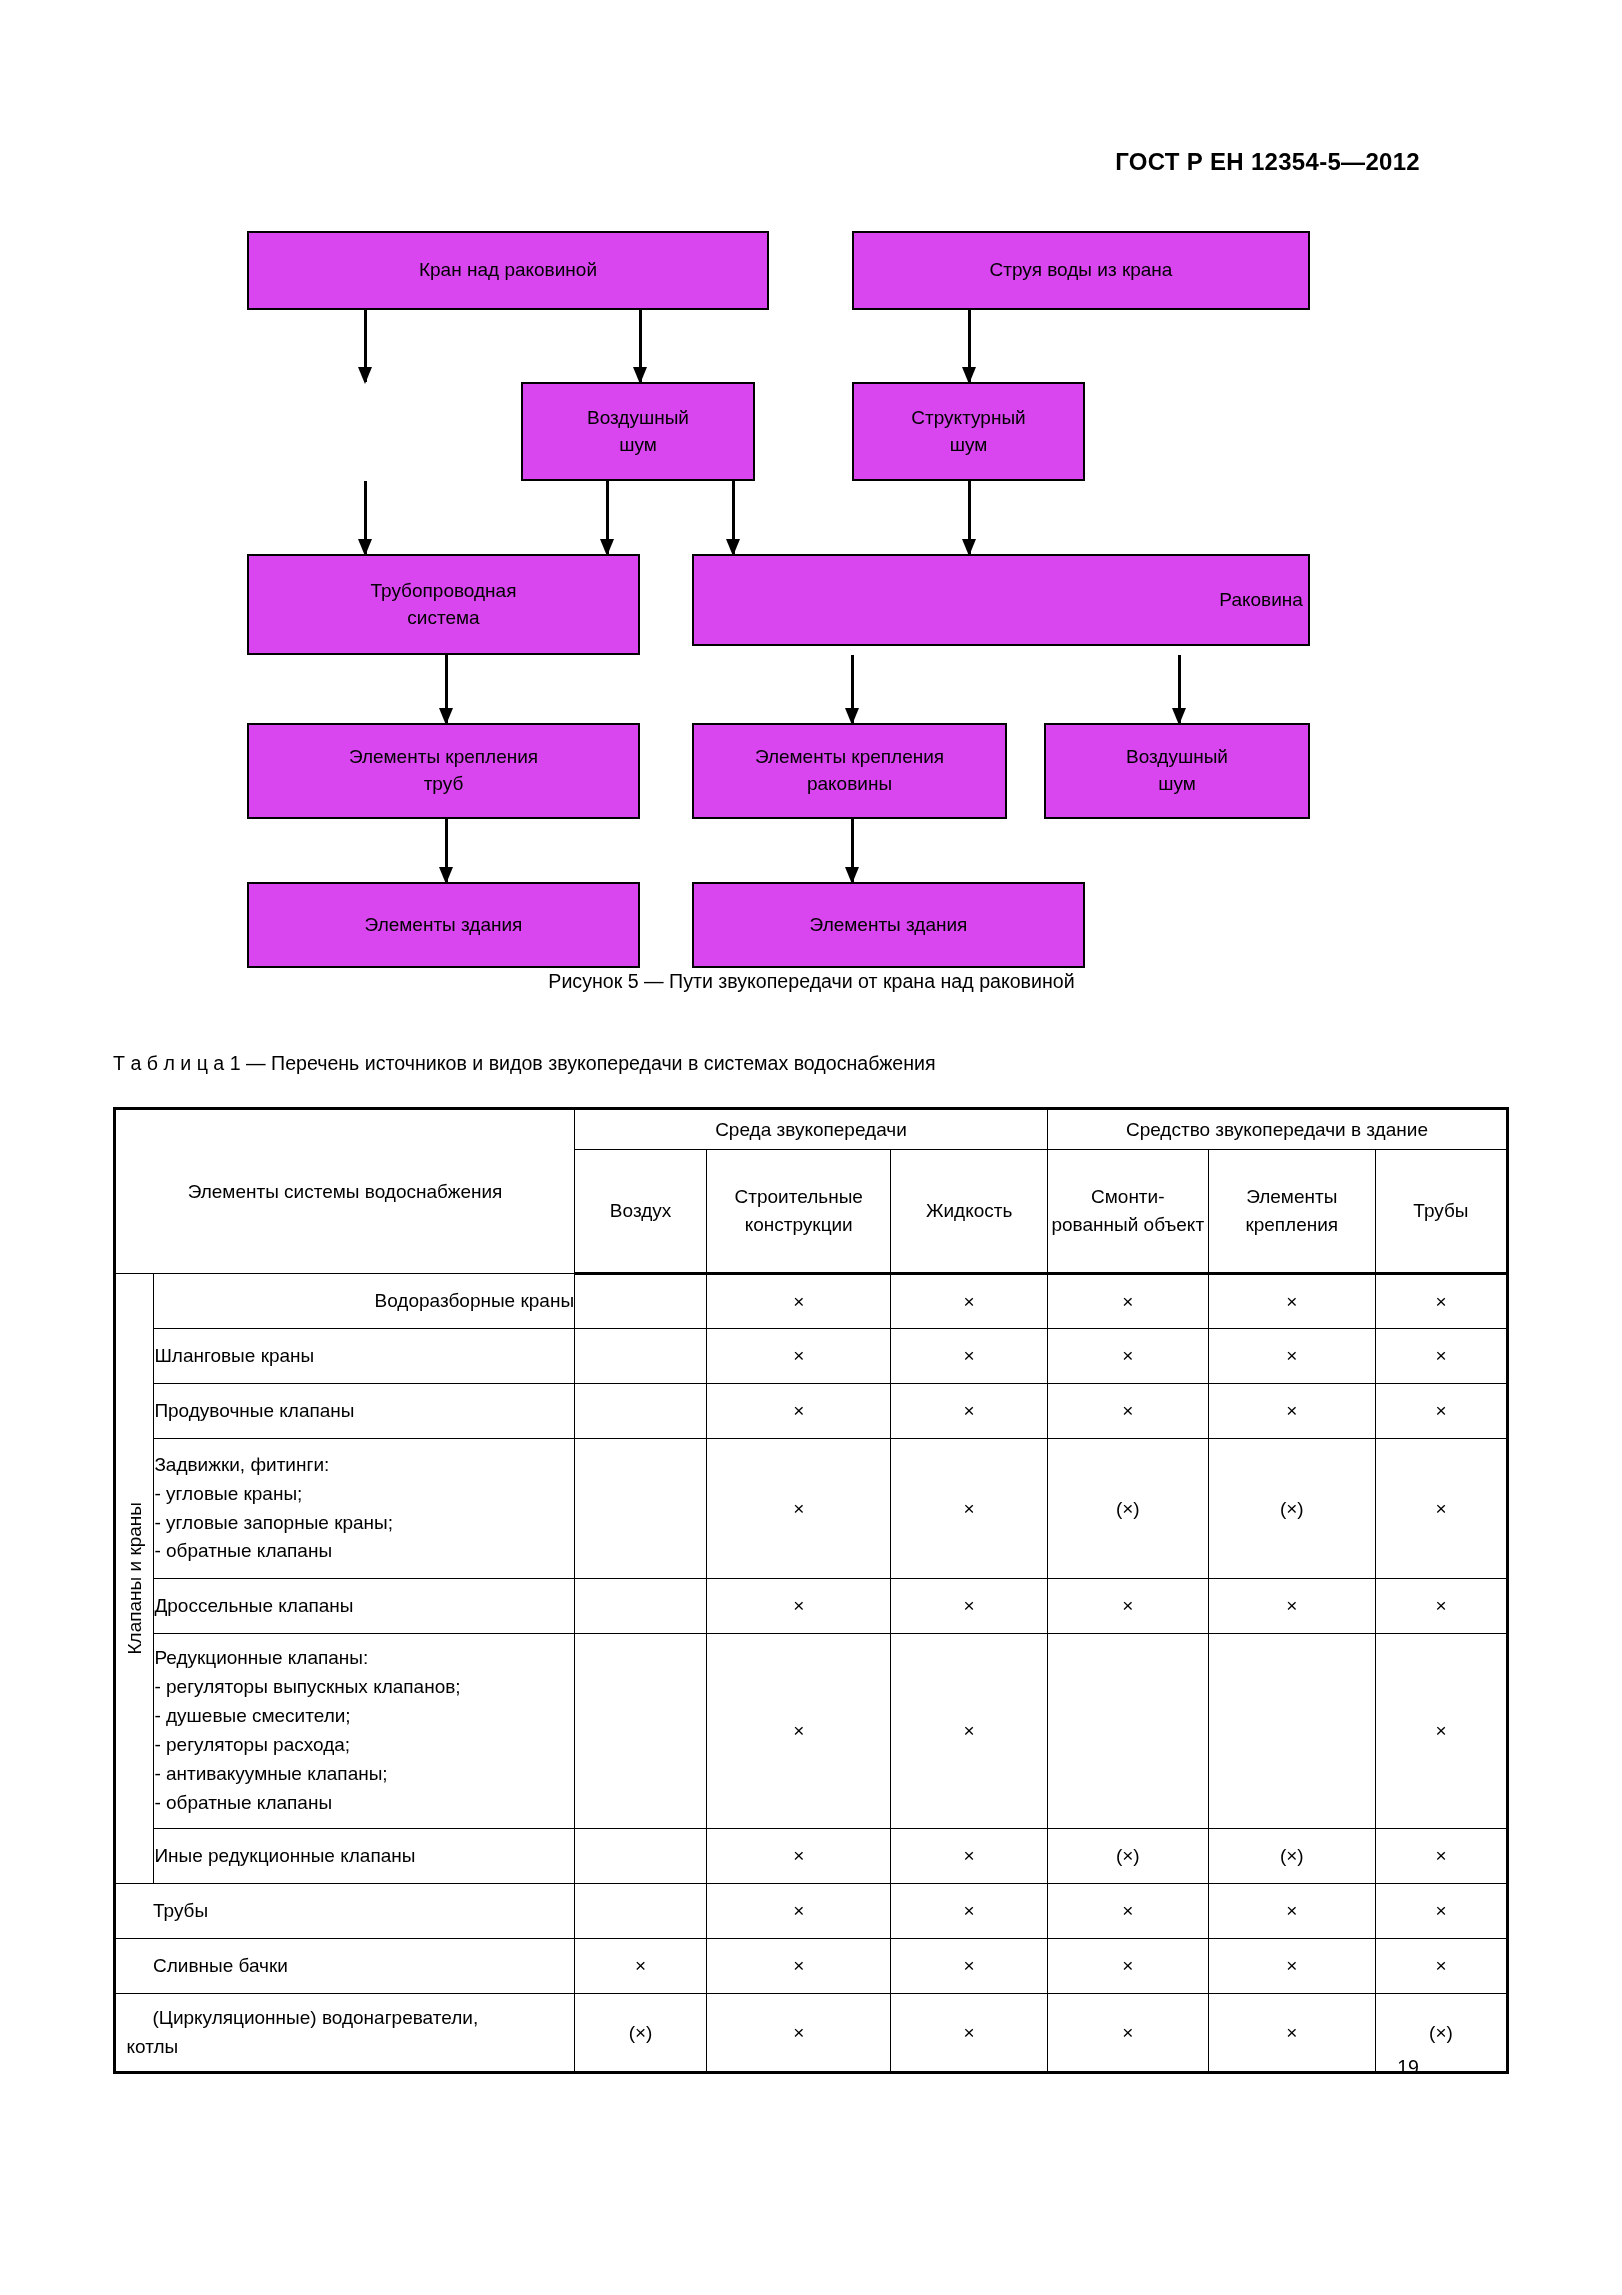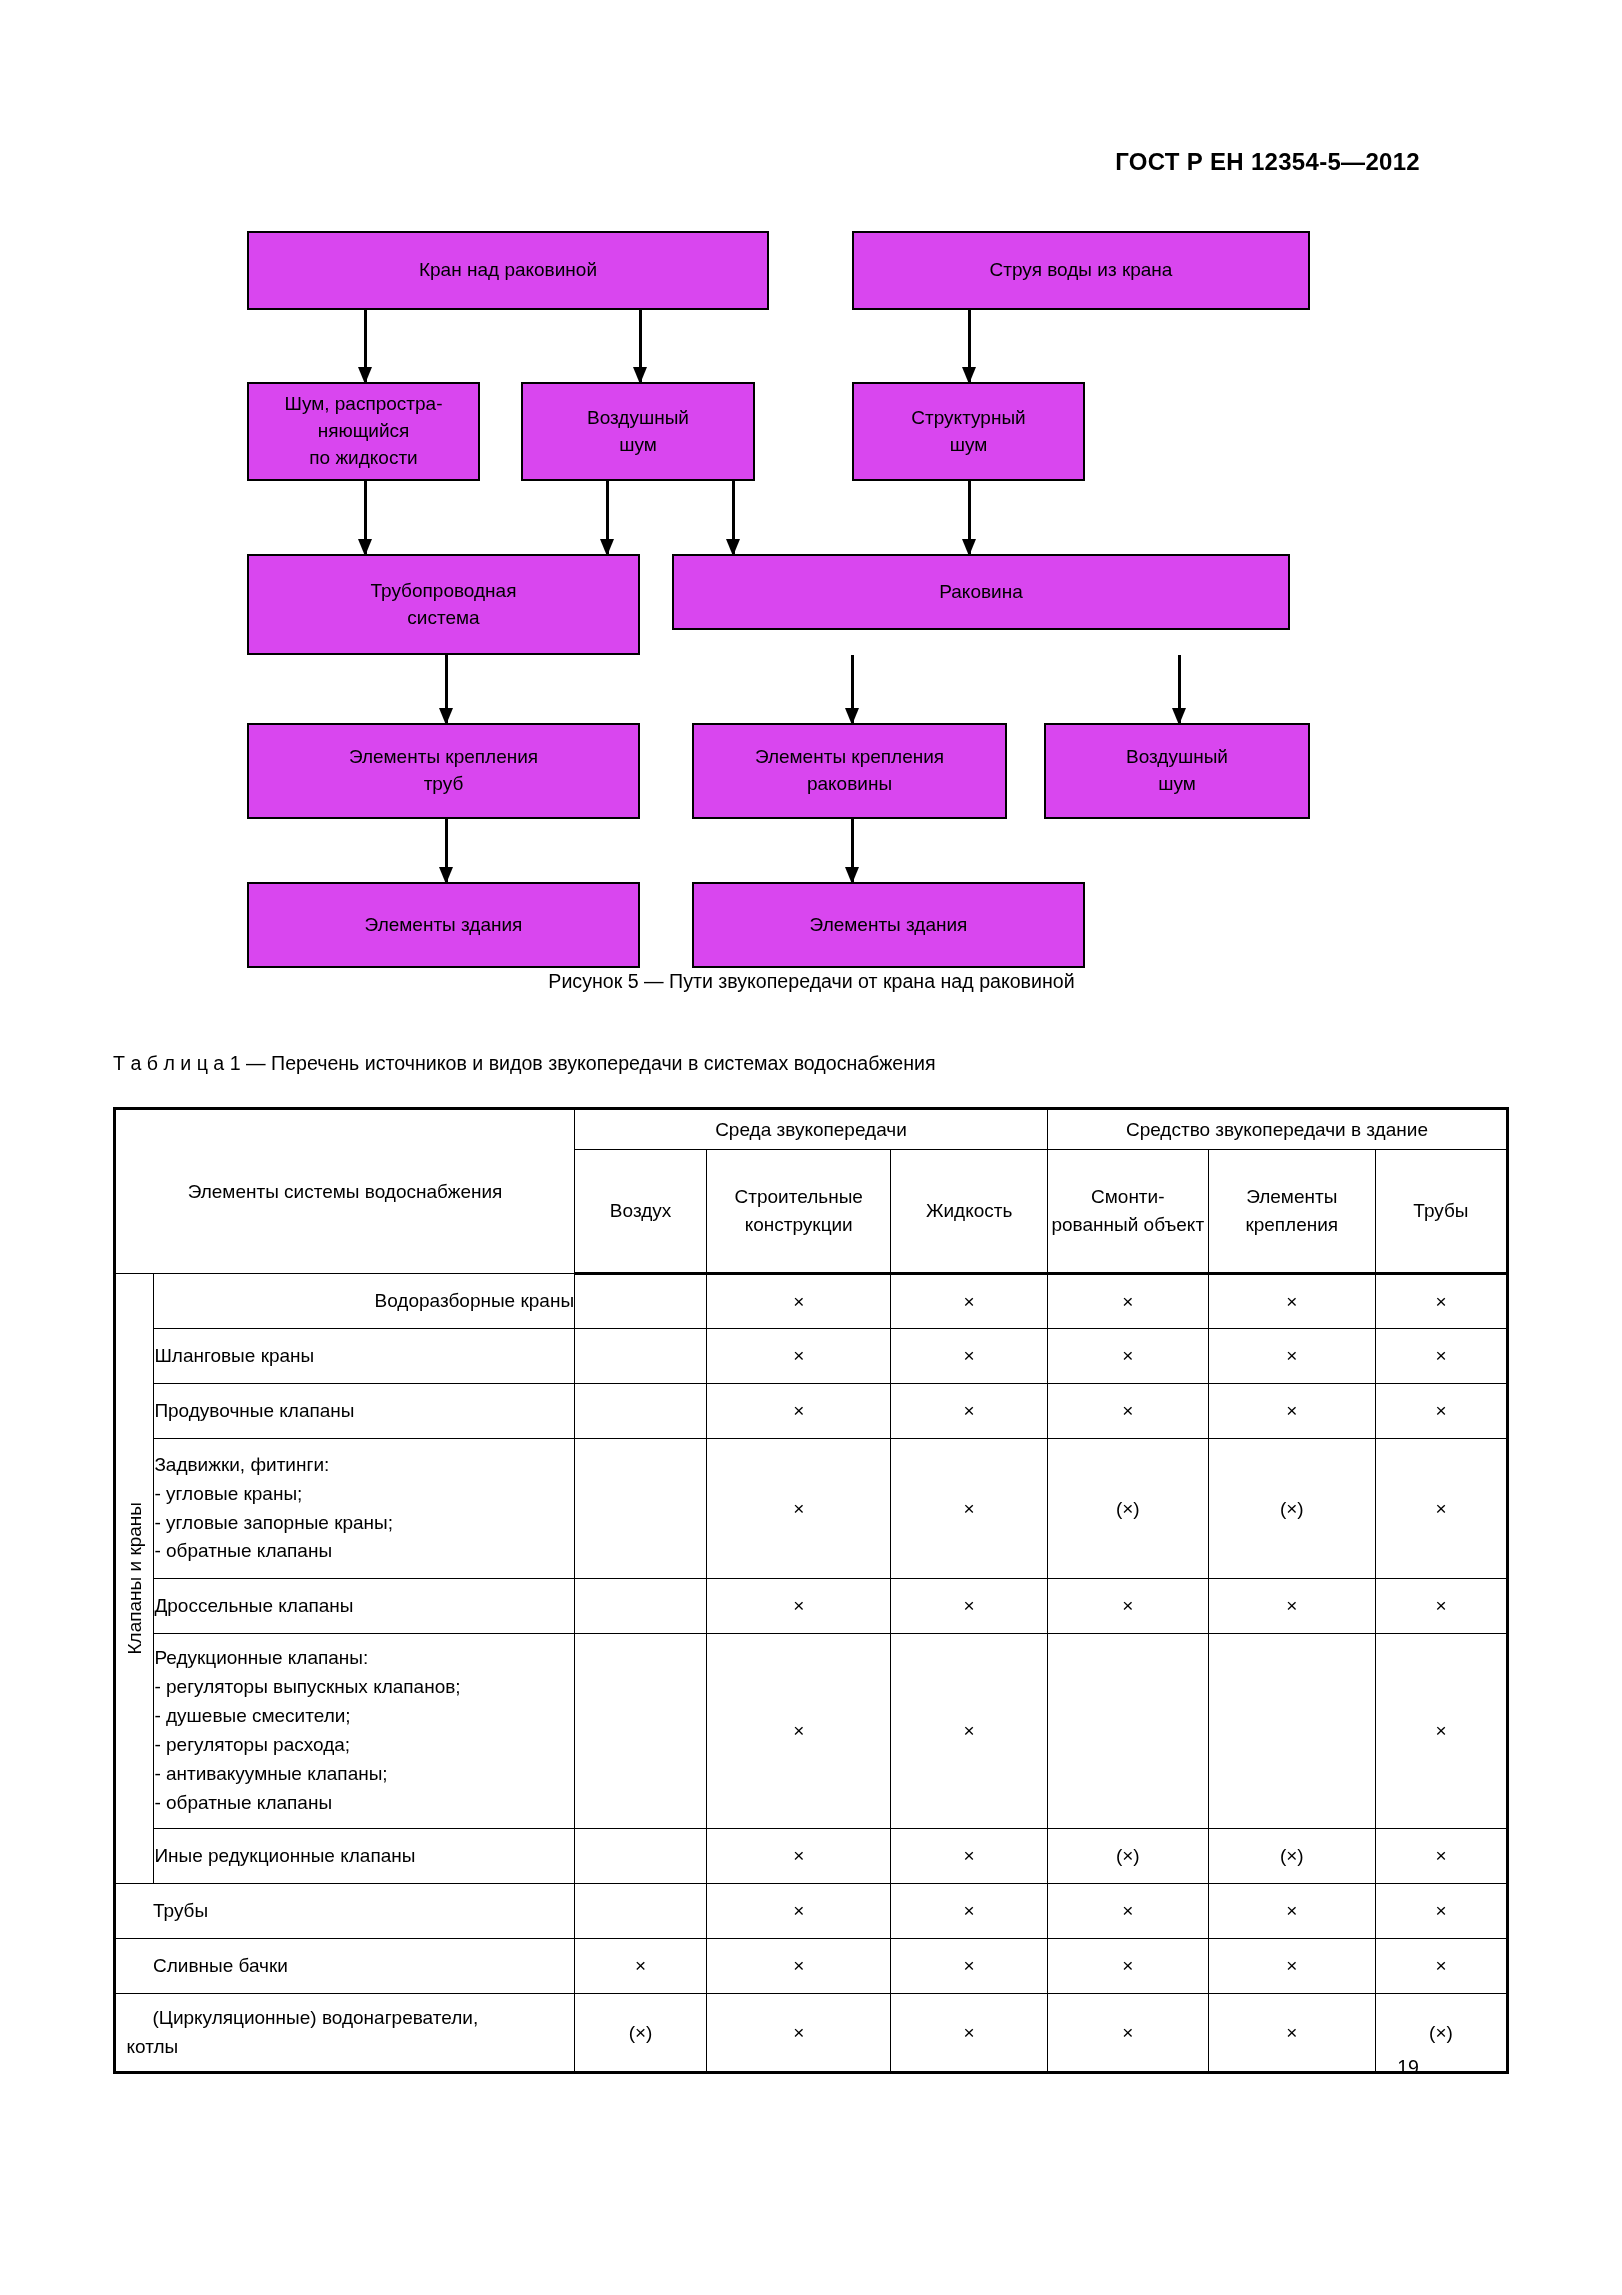--- a/index.html
+++ b/index.html
@@ -170,44 +170,39 @@
     <span>Кран над раковиной</span>
   </div>
   <div class="fc-box" style="left:852px; top:9.2px; width:458px; height:79px;">
     <span>Струя воды из крана</span>
   </div>
 
   <div class="fc-arrow" style="left:364px; top:88px; height:72px;"></div>
   <div class="fc-arrow" style="left:639px; top:88px; height:72px;"></div>
   <div class="fc-arrow" style="left:968px; top:88px; height:72px;"></div>
 
-  <div class="fc-box" style="left:247px; top:160px; width:233px; height:99px; flex-direction:column;">
-    <span>Шум, распростра-</span>
-    <span>няющийся</span>
-    <span>по жидкости</span>
-  </div>
   <div class="fc-box" style="left:521px; top:160px; width:234px; height:99px; flex-direction:column;">
     <span>Воздушный</span>
     <span>шум</span>
   </div>
   <div class="fc-box" style="left:852px; top:160px; width:233px; height:99px; flex-direction:column;">
     <span>Структурный</span>
     <span>шум</span>
   </div>
 
   <div class="fc-arrow" style="left:364px; top:259px; height:73px;"></div>
   <div class="fc-arrow" style="left:606px; top:259px; height:73px;"></div>
   <div class="fc-arrow" style="left:732px; top:259px; height:73px;"></div>
   <div class="fc-arrow" style="left:968px; top:259px; height:73px;"></div>
 
   <div class="fc-box" style="left:247px; top:332px; width:393px; height:101px; flex-direction:column;">
     <span>Трубопроводная</span>
     <span>система</span>
   </div>
-  <div class="fc-box" style="left:672px; top:332px; width:618px; height:76px;">
+  <div class="fc-box" style="left:692px; top:332px; width:618px; height:92px;justify-content:flex-end;">
     <span>Раковина</span>
   </div>
 
   <div class="fc-arrow" style="left:445px; top:433px; height:68px;"></div>
   <div class="fc-arrow" style="left:851px; top:433px; height:68px;"></div>
   <div class="fc-arrow" style="left:1178px; top:433px; height:68px;"></div>
 
   <div class="fc-box" style="left:247px; top:501px; width:393px; height:96px; flex-direction:column;">
     <span>Элементы крепления</span>
     <span>труб</span>

